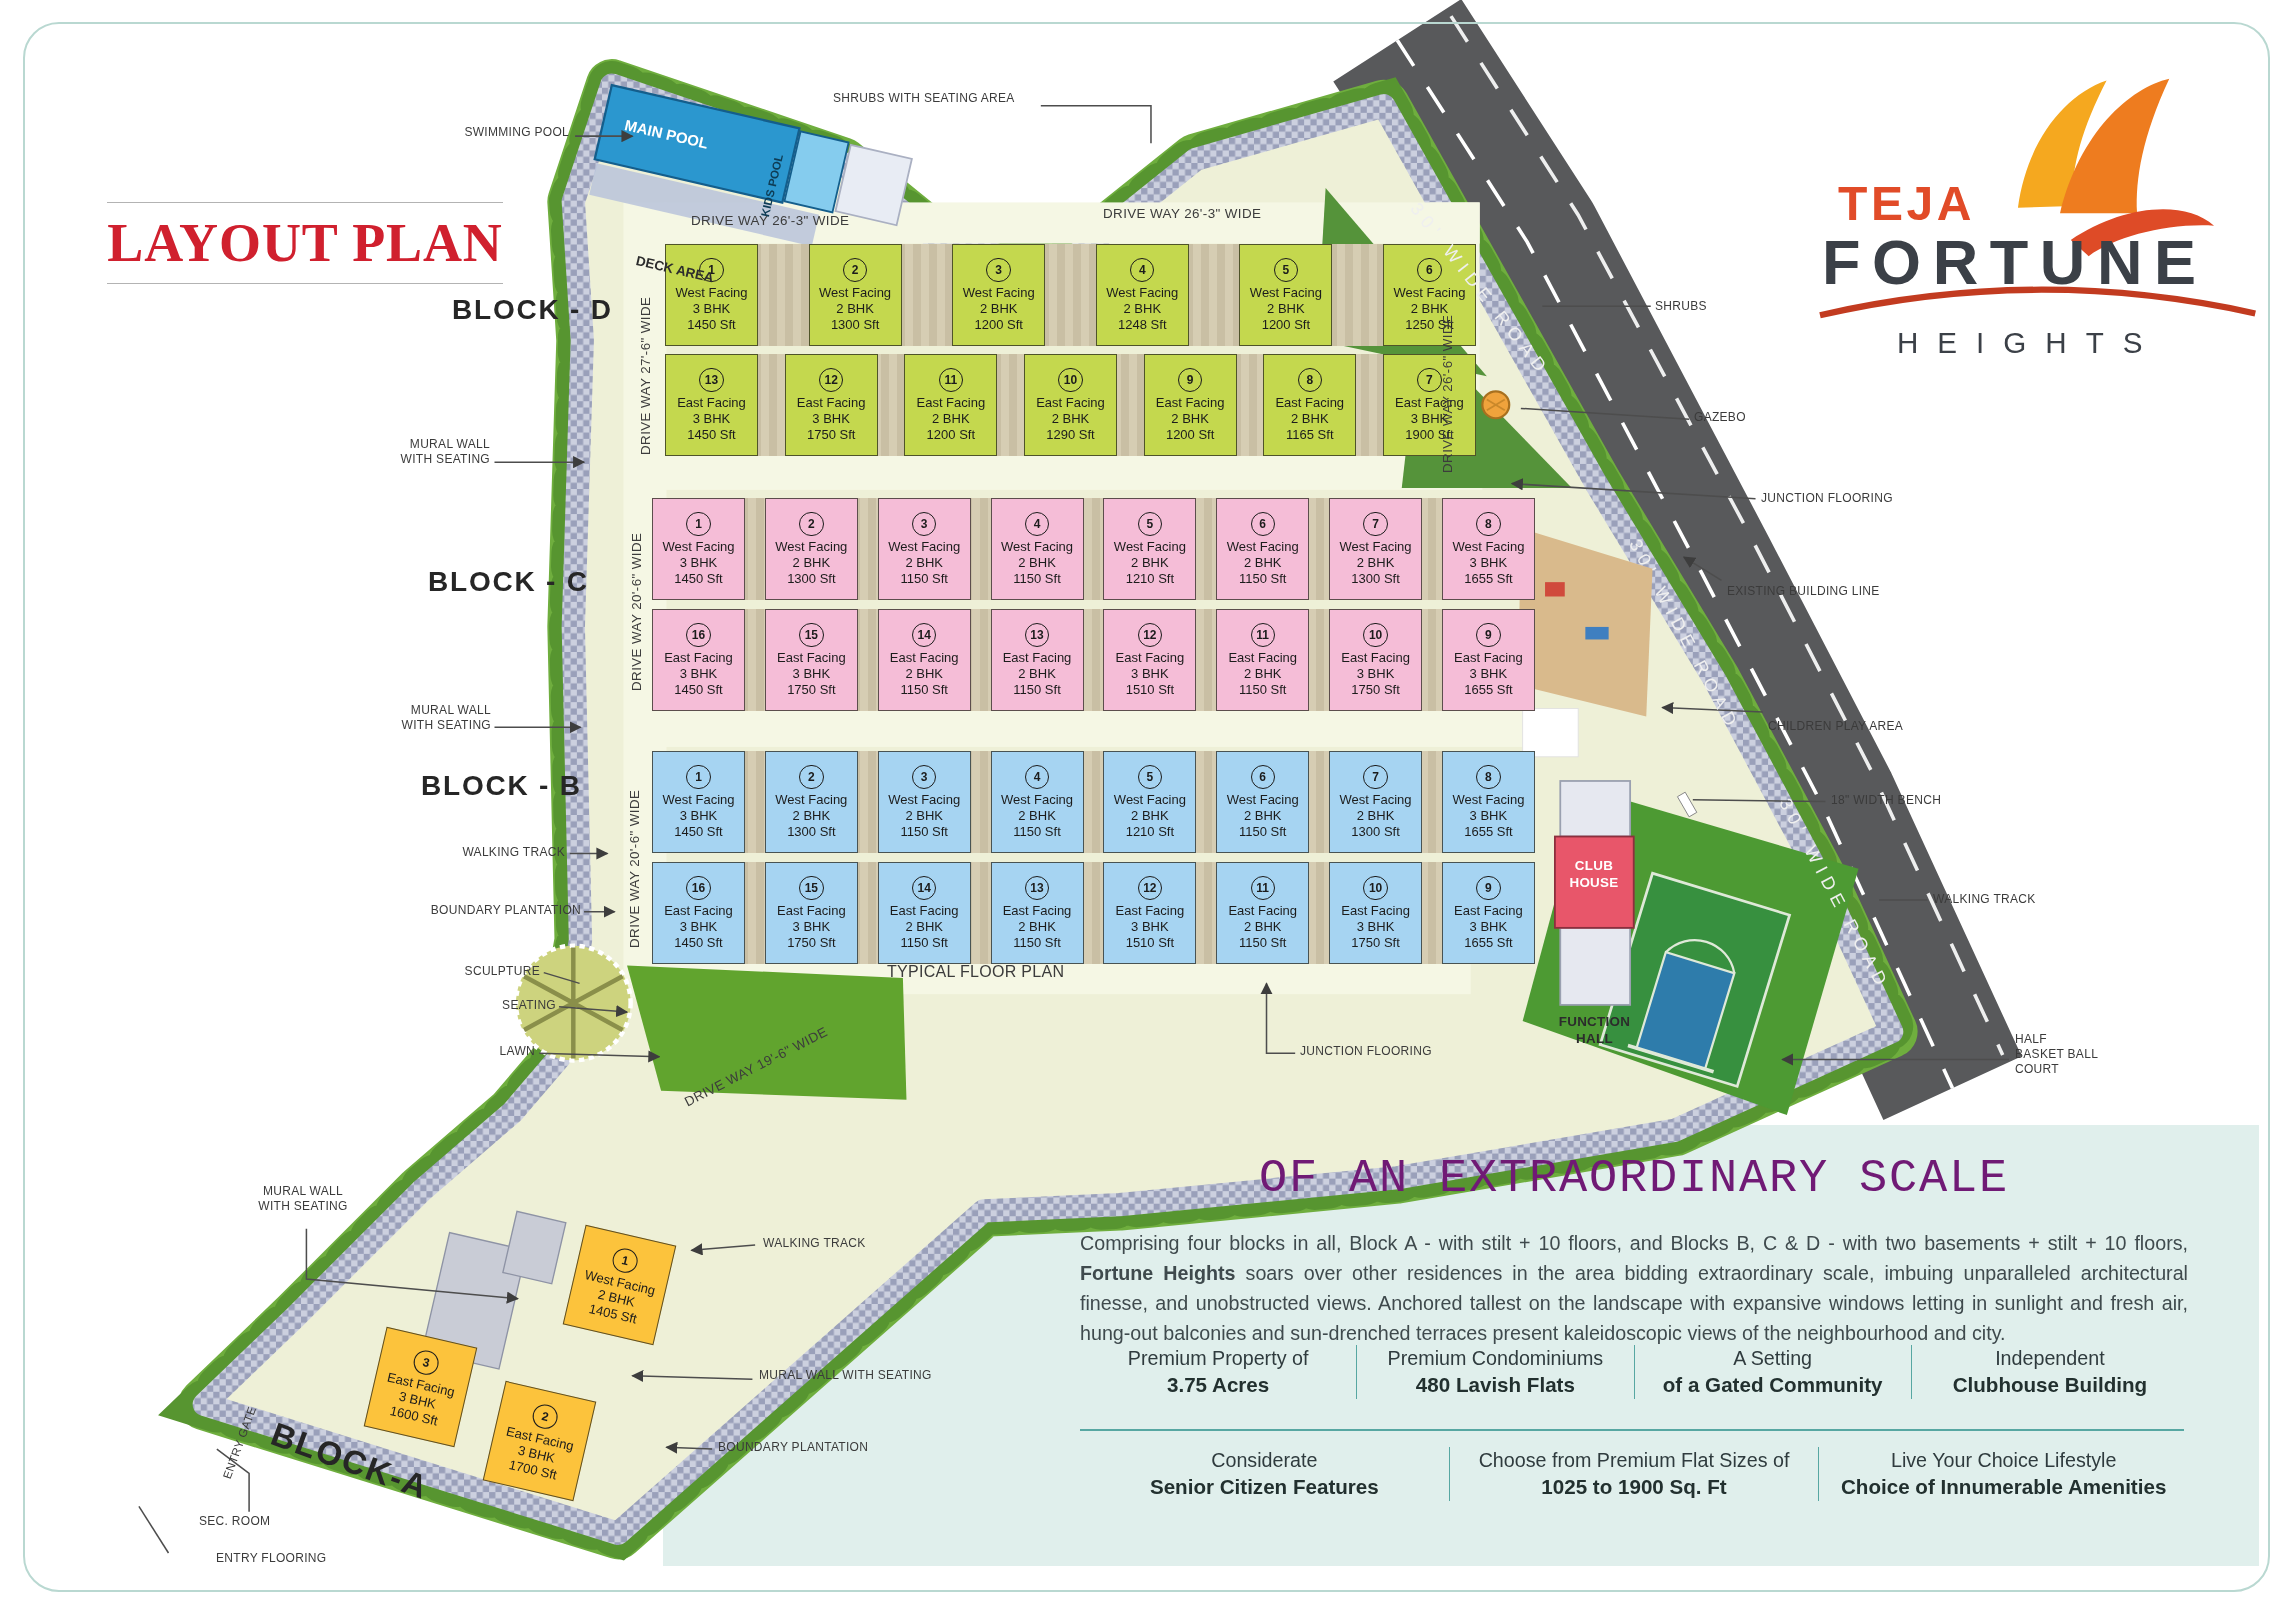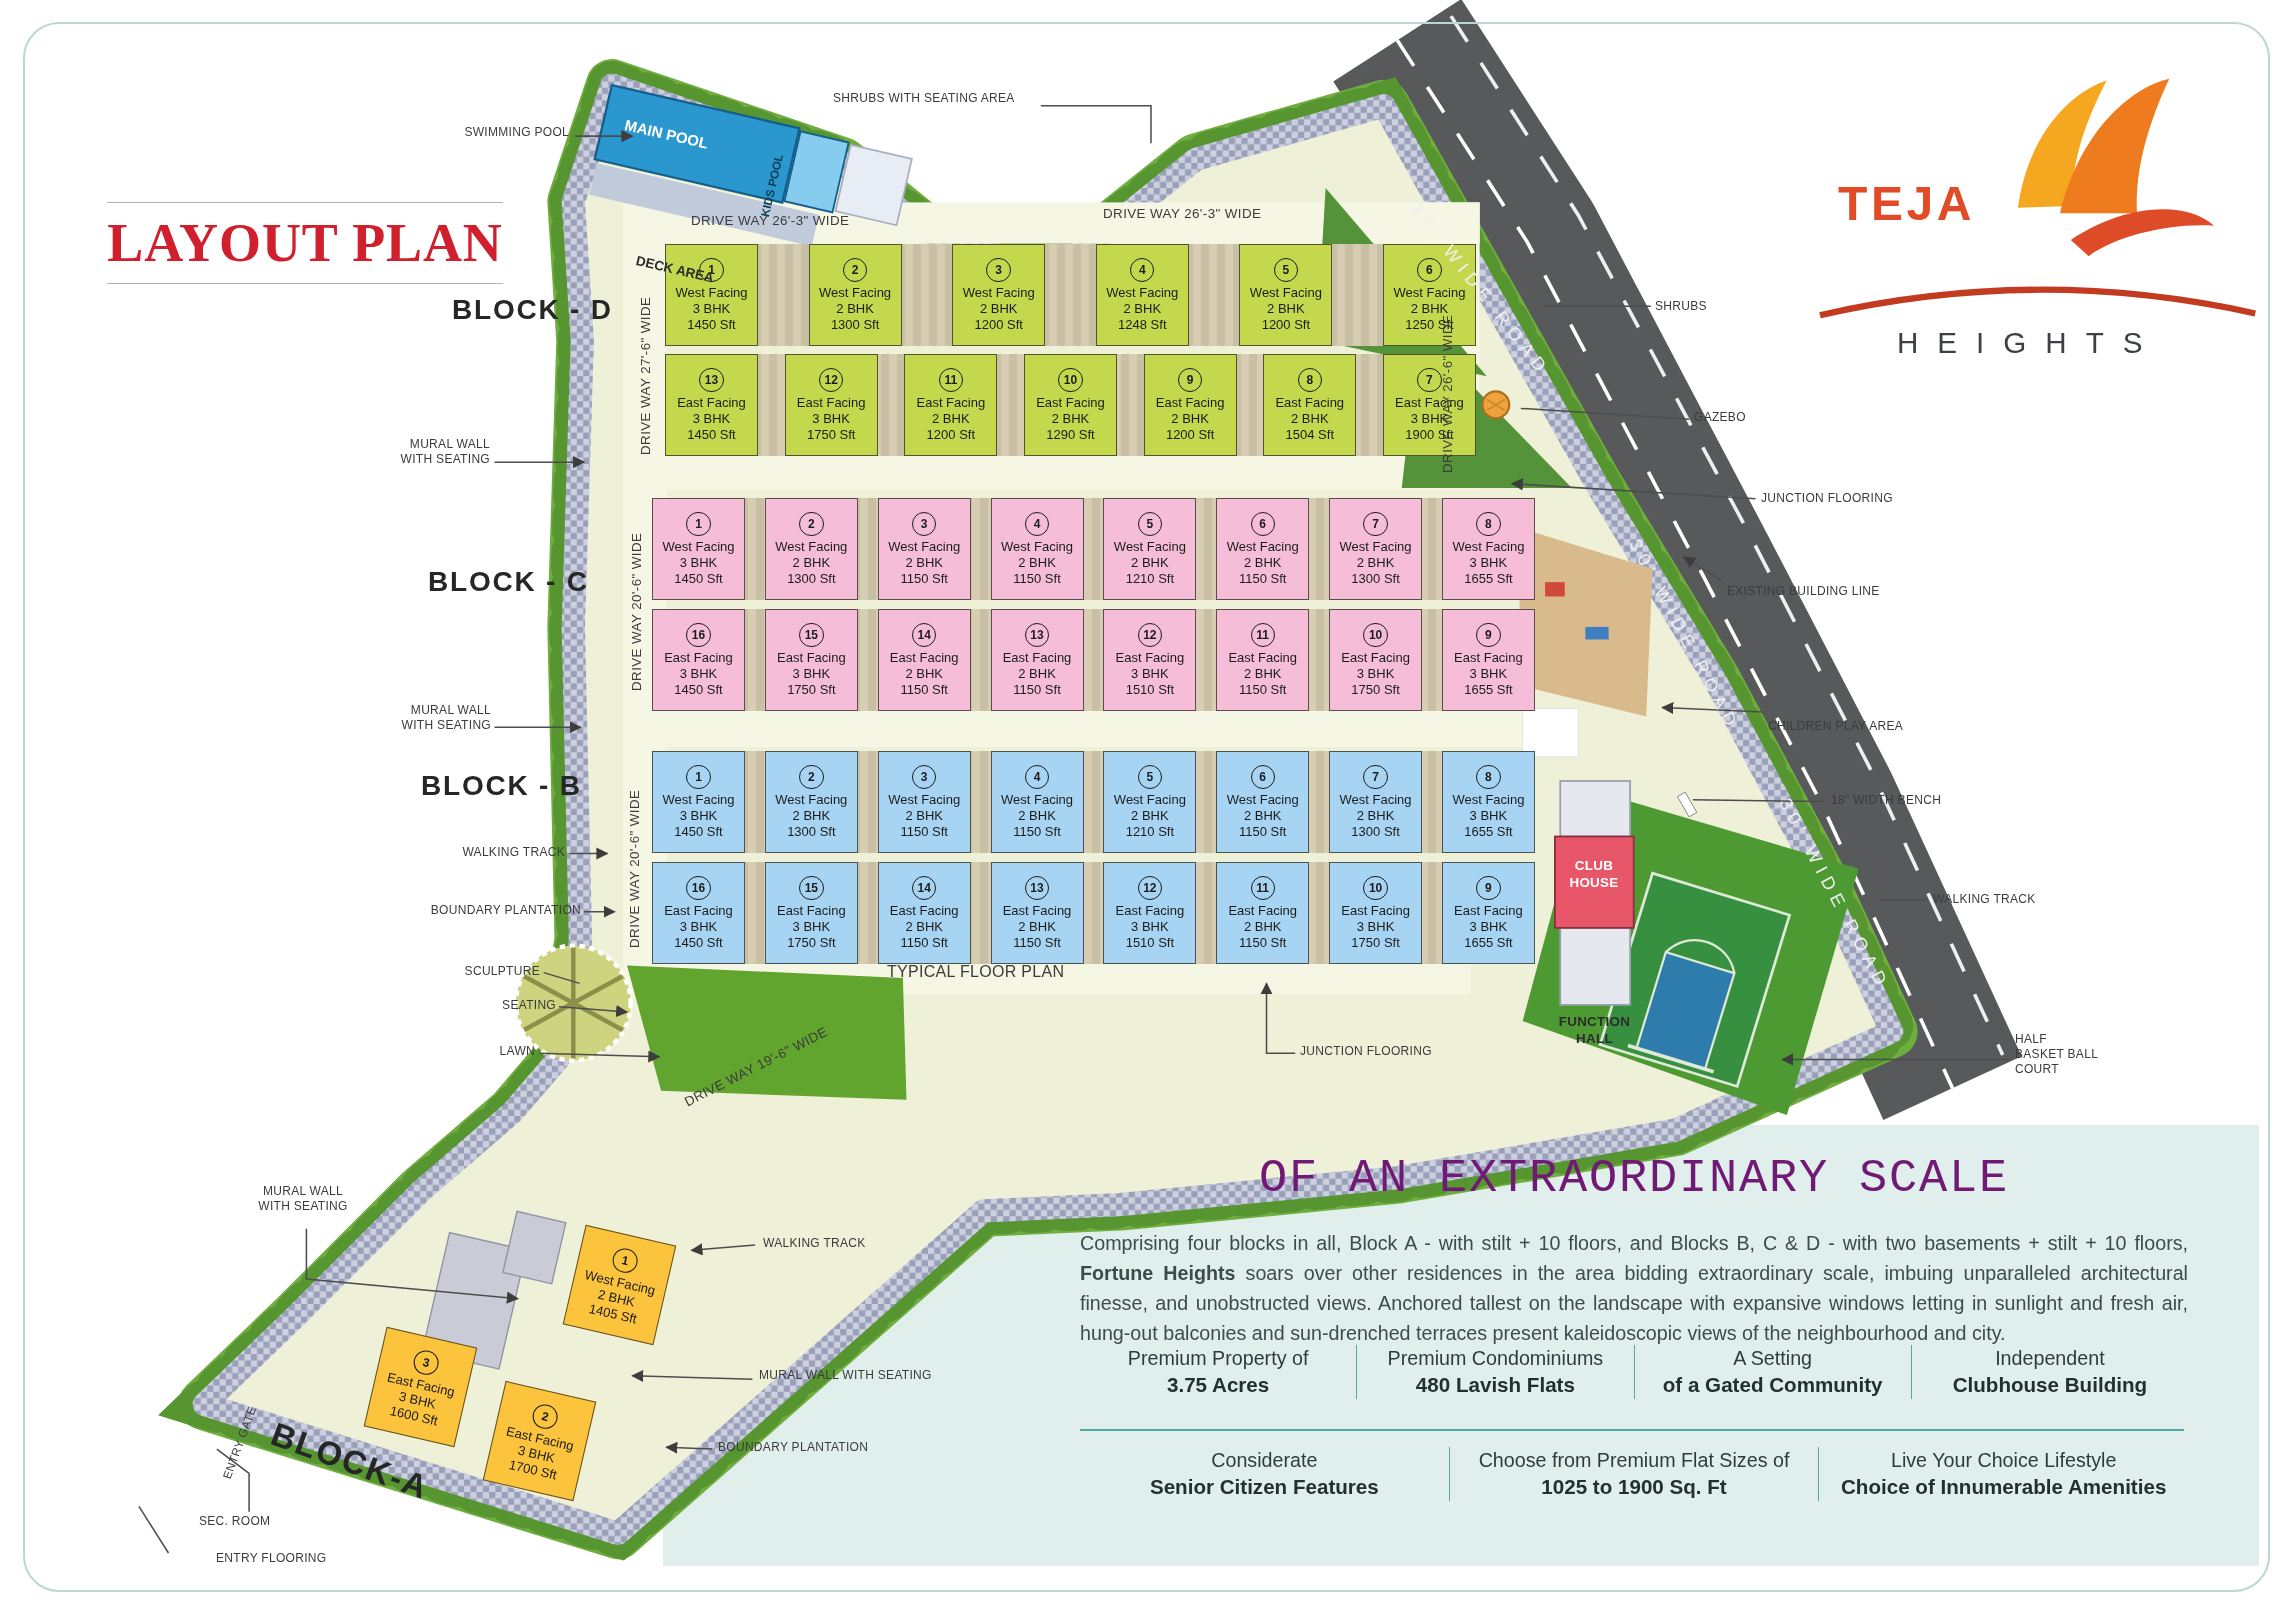--- a/index.html
+++ b/index.html
@@ -241,21 +241,21 @@
       <div class="unit bD">
         <span class="num">9</span>
         <span>East Facing</span>
         <span>2 BHK</span>
         <span>1200 Sft</span>
       </div>
       <div class="unit bD">
         <span class="num">8</span>
         <span>East Facing</span>
         <span>2 BHK</span>
-        <span>1504 Sft</span>
+        <span>1165 Sft</span>
       </div>
       <div class="unit bD">
         <span class="num">7</span>
         <span>East Facing</span>
         <span>3 BHK</span>
         <span>1900 Sft</span>
       </div>
     </div>
   <div class="urow" style="left:652px;top:498px;width:883px;">
       <div class="unit bC">
@@ -529,20 +529,21 @@
 BASKET BALL
 COURT</div>
   <div class="callout" style="left:887px;top:962px;font-size:16px;">TYPICAL FLOOR PLAN</div>
   <div class="callout" style="left:1300px;top:1044px;">JUNCTION FLOORING</div>
   <div class="callout c" style="left:1558px;top:858px;width:72px;color:#ffffff;font-weight:bold;font-size:13.4px;">CLUB
 HOUSE</div>
   <div class="callout c" style="left:1548px;top:1014px;width:93px;font-size:13.4px;font-weight:bold;color:#2c2c2c;">FUNCTION
 HALL</div>
 
   <div id="logo-teja">TEJA</div>
+  <div id="logo-fortune">FORTUNE</div>
   <div id="logo-heights">HEIGHTS</div>
 
   <div id="panel-heading">OF AN EXTRAORDINARY SCALE</div>
   <div id="panel-para">
     <span>Comprising four blocks in all, Block A - with stilt + 10 floors, and Blocks B, C &amp; D - with two basements + stilt + 10 floors, </span><b>Fortune Heights</b><span> soars over other residences in the area bidding extraordinary scale, imbuing unparalleled architectural finesse, and unobstructed views. Anchored tallest on the landscape with expansive windows letting in sunlight and fresh air, hung-out balconies and sun-drenched terraces present kaleidoscopic views of the neighbourhood and city.</span>
   </div>
 
   <div class="stats" style="top:1345px;">
     <div class="stat">
       <div class="l1">Premium Property of</div>

